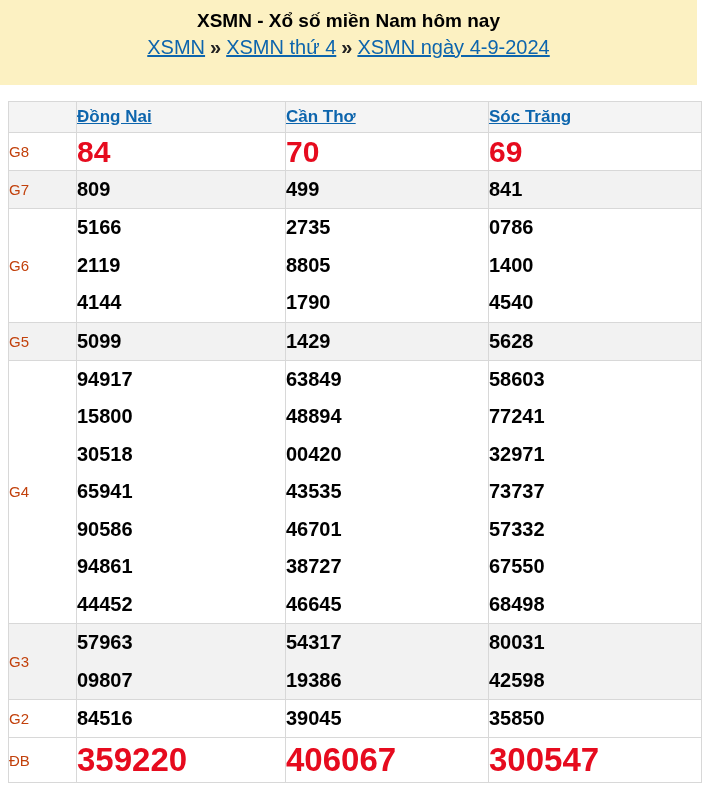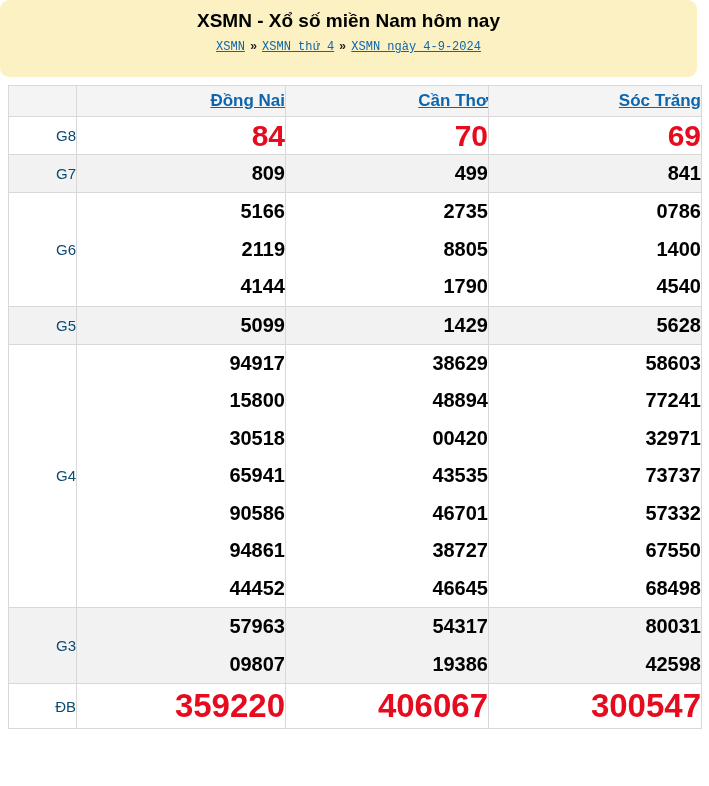--- a/index.html
+++ b/index.html
@@ -12,53 +12,52 @@
   }
   *{box-sizing:border-box;}
   html,body{margin:0;padding:0;}
   body{
     width:709px;height:786px;background:#fff;overflow:hidden;
     font-family:"Liberation Sans","DejaVu Sans",sans-serif;
     -webkit-font-smoothing:antialiased;
   }
   .top-header{
     background:var(--yellow);
-    margin:0 12px 8px 0;
-    padding:9px 0 20px 0;
+    margin:0 12px 16px 0;
+    padding:9px 0 28px 0;
     text-align:center;
-    border-radius:9px;
   }
   .page-title{
     font-size:19px;font-weight:bold;color:#000;margin:0;line-height:24px;
   }
   .breadcrumb{
-    font-size:12px;color:#333;margin-top:4px;line-height:20px;font-family:Liberation Mono, monospace;
+    font-size:20px;color:#333;margin-top:4px;line-height:20px;
   }
   .breadcrumb a{
     color:var(--blue);text-decoration:underline;cursor:pointer;
   }
   .crumb-sep{color:#222;margin:0 5px;font-weight:bold;}
   .results{
     margin:6px 0 0 8px;
   }
   table{
     border-collapse:collapse;width:693px;table-layout:fixed;
   }
   th,td{
-    border:1px solid var(--border);text-align:right;padding:0;vertical-align:middle;
+    border:1px solid var(--border);text-align:left;padding:0;vertical-align:middle;
   }
   thead th{
     background:var(--thead);height:31px;font-size:17px;
   }
   thead th a{
     color:var(--blue);font-weight:bold;text-decoration:underline;cursor:pointer;
   }
   tr.alt td{background:var(--alt);}
   td.label{
-    font-size:15px;font-weight:normal;color:#0c4a6e;
+    font-size:15px;font-weight:normal;color:#c2410c;
   }
   .num{
     font-weight:bold;font-size:20px;line-height:37.5px;color:#000;
   }
   .num-g8{color:var(--red);font-size:30px;line-height:40px;}
   .num-db{color:var(--red);font-size:33px;line-height:44px;}
   .row-single .num{line-height:37px;}
 </style>
 </head>
 <body>
@@ -146,21 +145,21 @@
       <td>
         <div class="num">94917</div>
         <div class="num">15800</div>
         <div class="num">30518</div>
         <div class="num">65941</div>
         <div class="num">90586</div>
         <div class="num">94861</div>
         <div class="num">44452</div>
       </td>
       <td>
-        <div class="num">38629</div>
+        <div class="num">63849</div>
         <div class="num">48894</div>
         <div class="num">00420</div>
         <div class="num">43535</div>
         <div class="num">46701</div>
         <div class="num">38727</div>
         <div class="num">46645</div>
       </td>
       <td>
         <div class="num">58603</div>
         <div class="num">77241</div>
@@ -179,20 +178,32 @@
       </td>
       <td>
         <div class="num">54317</div>
         <div class="num">19386</div>
       </td>
       <td>
         <div class="num">80031</div>
         <div class="num">42598</div>
       </td>
     </tr>
+    <tr class="row-single">
+      <td class="label">G2</td>
+      <td>
+            <div class="num">84516</div>
+          </td>
+      <td>
+            <div class="num">39045</div>
+          </td>
+      <td>
+            <div class="num">35850</div>
+          </td>
+    </tr>
     <tr>
       <td class="label">ĐB</td>
       <td>
             <div class="num num-db">359220</div>
           </td>
       <td>
             <div class="num num-db">406067</div>
           </td>
       <td>
             <div class="num num-db">300547</div>

